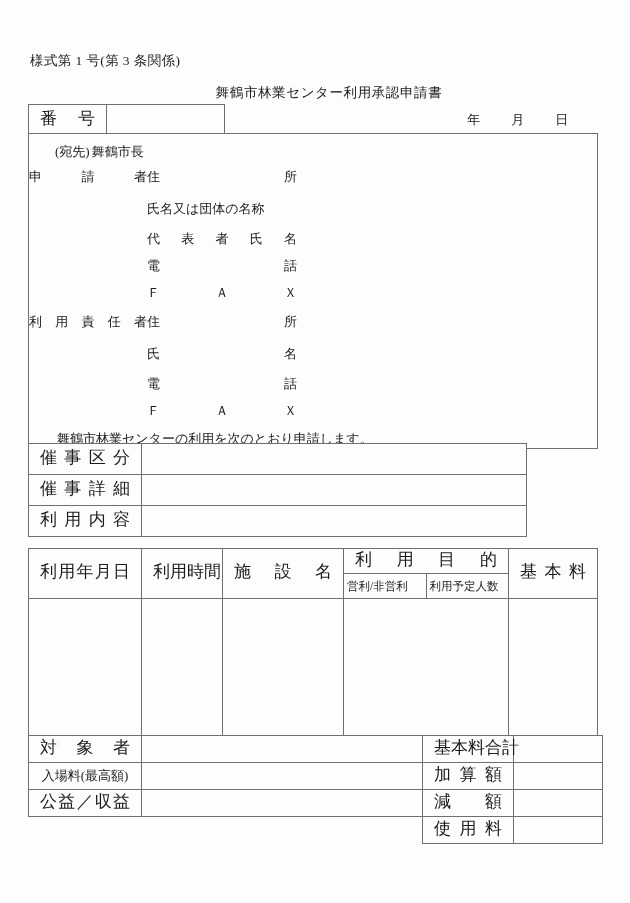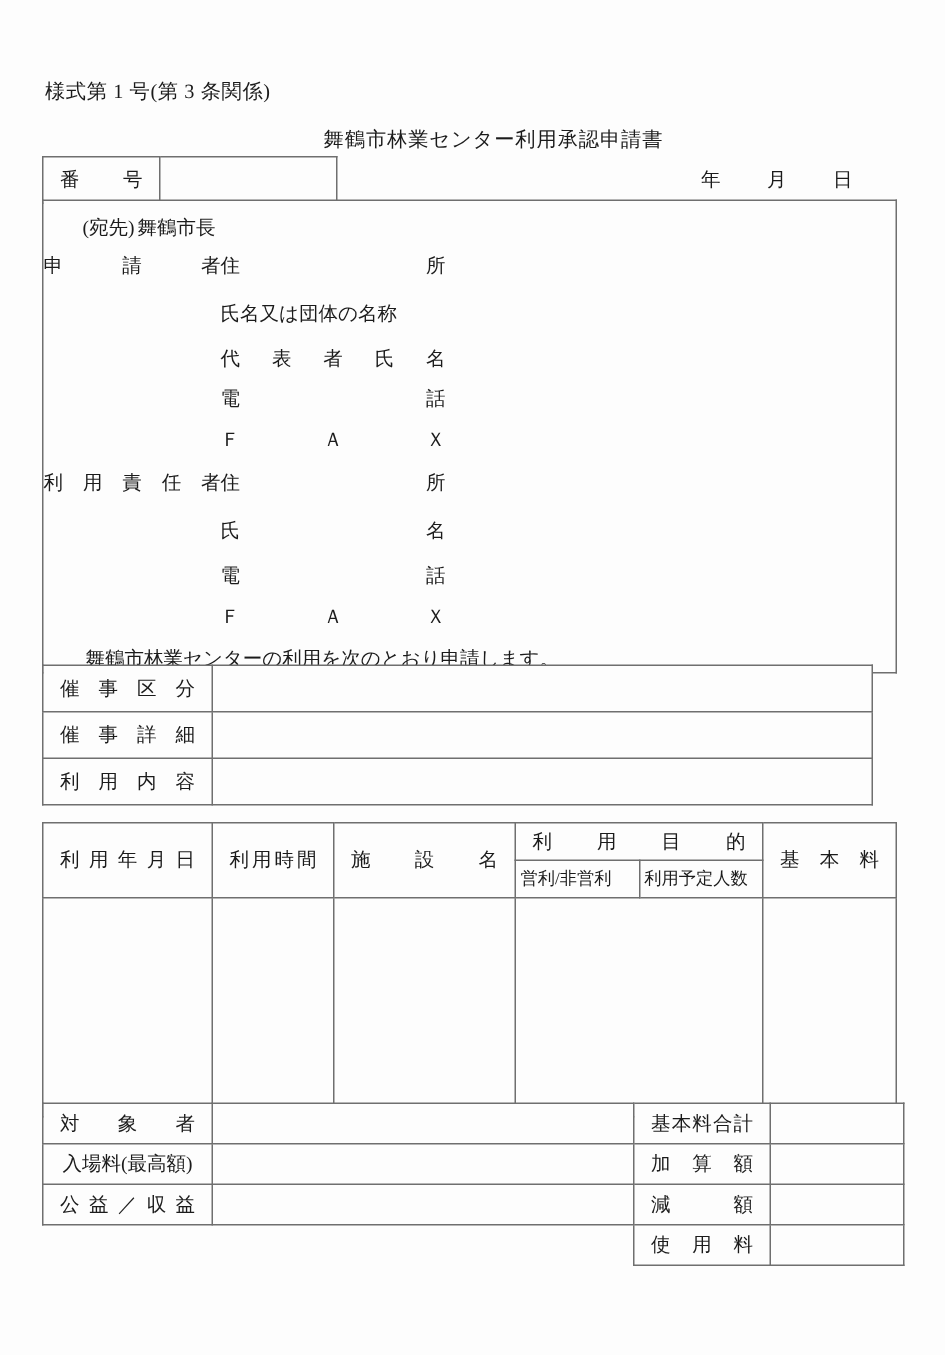--- a/index.html
+++ b/index.html
@@ -57,23 +57,24 @@
     background: #fdfdfd;
   }
   .ftable td.nob { border: none; background: transparent; }
 
   
   .lbl {
     display: block;
     text-align: justify;
     text-align-last: justify;
     padding: 0 11px;
-    font-size: 13px;
+    font-size: 17px;
     line-height: 1.3;
     white-space: nowrap;
+    font-family: Liberation Mono, monospace;
   }
   .lbl-c {
     display: block;
     text-align: center;
     padding: 0 4px;
     font-size: 13px;
     line-height: 1.3;
     white-space: nowrap;
   }
   .lbl-l {
@@ -137,21 +138,21 @@
   .rowlabel-field.plain { text-align: left; text-align-last: left; }
   .field-row td { height: 27px; vertical-align: middle; margin-top: 48px; }
   .field-row.tall td { height: 32px; }
   .statement {
     padding: 6px 0 0 28px;
     font-size: 13px;
     white-space: nowrap;
   }
 
   
-  #cat-table { left: 28px; top: 443px; width: 554px; }
+  #cat-table { left: 28px; top: 443px; width: 499px; }
   #cat-table td { height: 30px; }
 
   
   #usage-table { left: 28px; top: 548px; width: 570px; }
   #usage-table td { height: 24px; }
   #usage-table td.body-cell { height: 145px; }
 
   
   #fee-table { left: 28px; top: 735px; width: 570px; }
   #fee-table td { height: 26px; }

